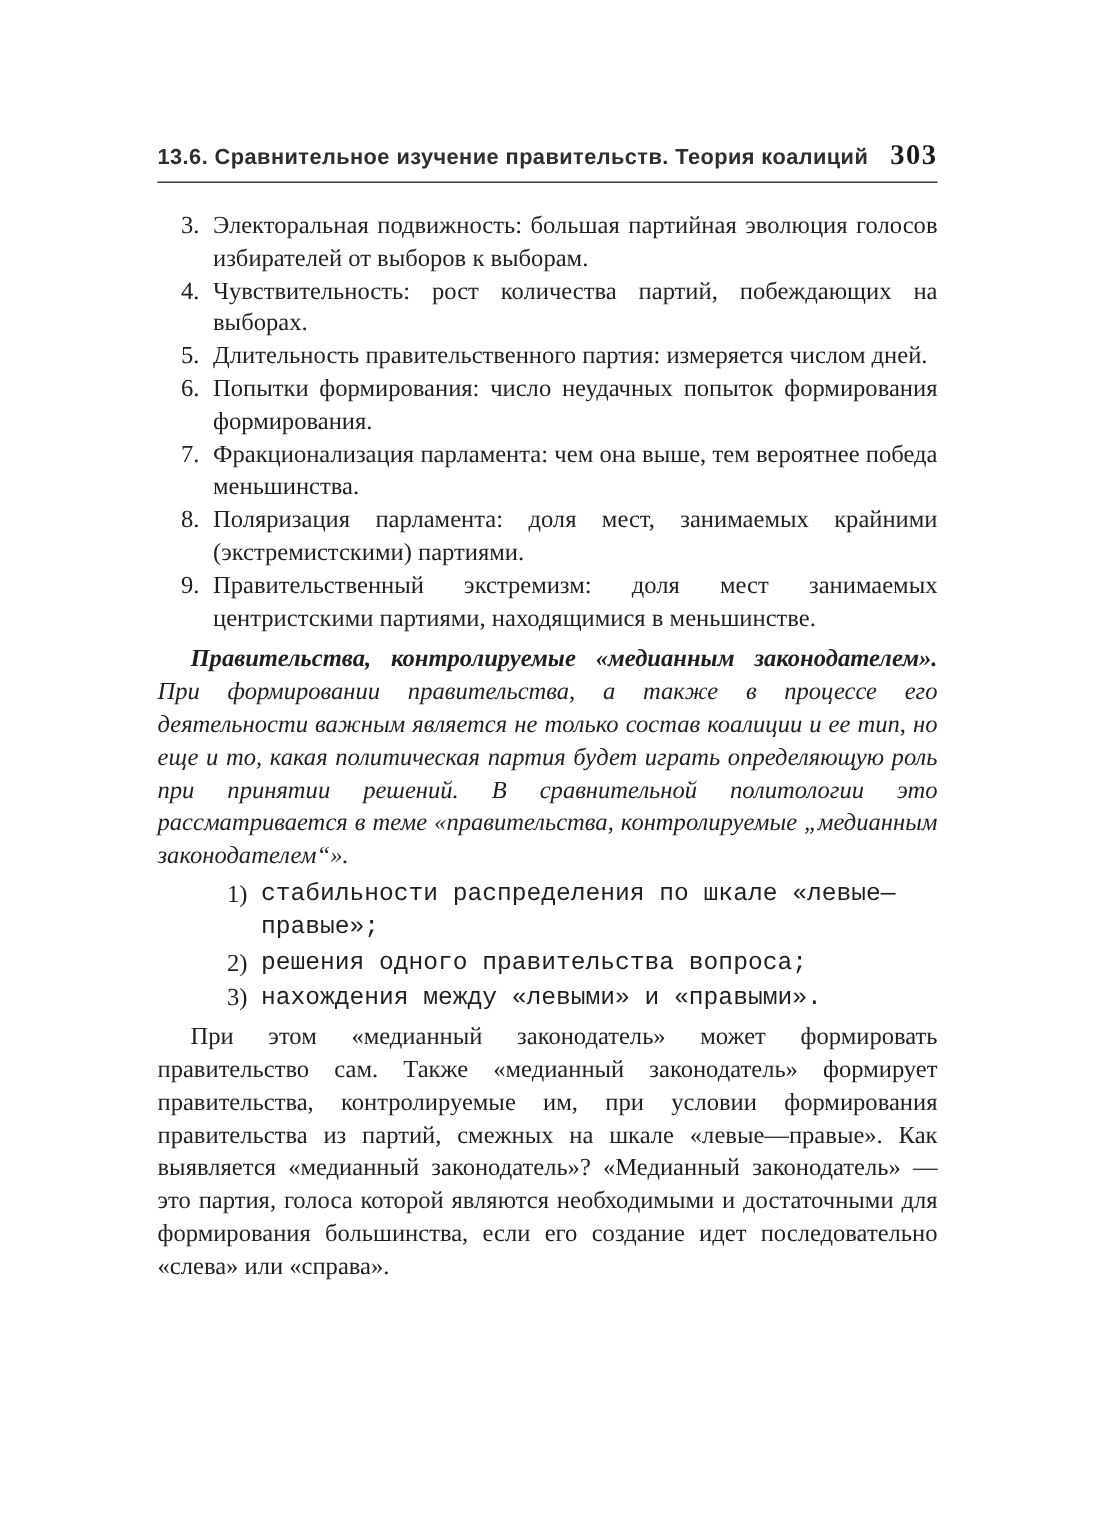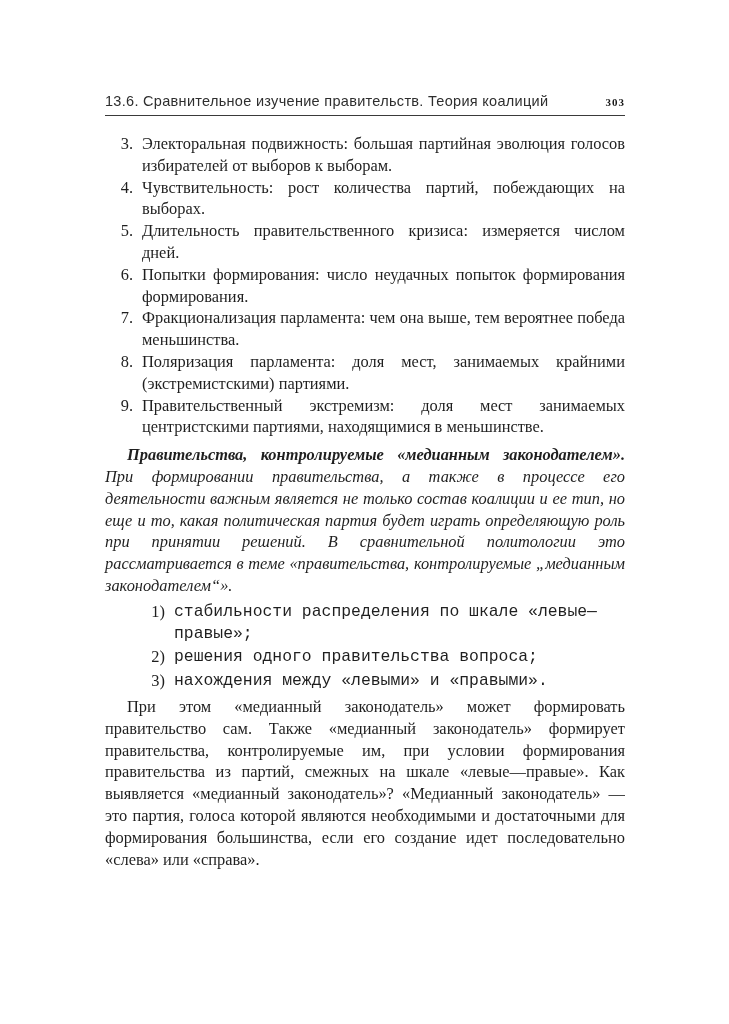--- a/index.html
+++ b/index.html
@@ -25,26 +25,26 @@
   .running-head {
     display: flex;
     align-items: baseline;
     justify-content: space-between;
     font-family: "Liberation Sans", sans-serif;
     font-size: 14.5px;
     letter-spacing: 0.3px;
     color: #2e2e2e;
   }
   .running-head .title {
-    font-weight: 400;
+    font-weight: 700;
   }
   .running-head .pageno {
     font-family: "Liberation Serif", serif;
     font-weight: 700;
-    font-size: 11px;
+    font-size: 19px;
     letter-spacing: 1px;
     color: #1a1a1a;
   }
   .head-rule {
     border: none;
     border-top: 1.6px solid #3a3a3a;
     margin: 6px 0 0 0;
   }
   
   .body-text {
@@ -120,21 +120,21 @@
       <li class="item">
         <span class="num">3.</span>
         <span class="txt">Электоральная подвижность: большая партийная эволюция голосов избирателей от выборов к выборам.</span>
       </li>
       <li class="item">
         <span class="num">4.</span>
         <span class="txt">Чувствительность: рост количества партий, побеждающих на выборах.</span>
       </li>
       <li class="item">
         <span class="num">5.</span>
-        <span class="txt">Длительность правительственного кризиса: измеряется числом дней.</span>
+        <span class="txt">Длительность правительственного партия: измеряется числом дней.</span>
       </li>
       <li class="item">
         <span class="num">6.</span>
         <span class="txt">Попытки формирования: число неудачных попыток формирования формирования.</span>
       </li>
       <li class="item">
         <span class="num">7.</span>
         <span class="txt">Фракционализация парламента: чем она выше, тем вероятнее победа меньшинства.</span>
       </li>
       <li class="item">

